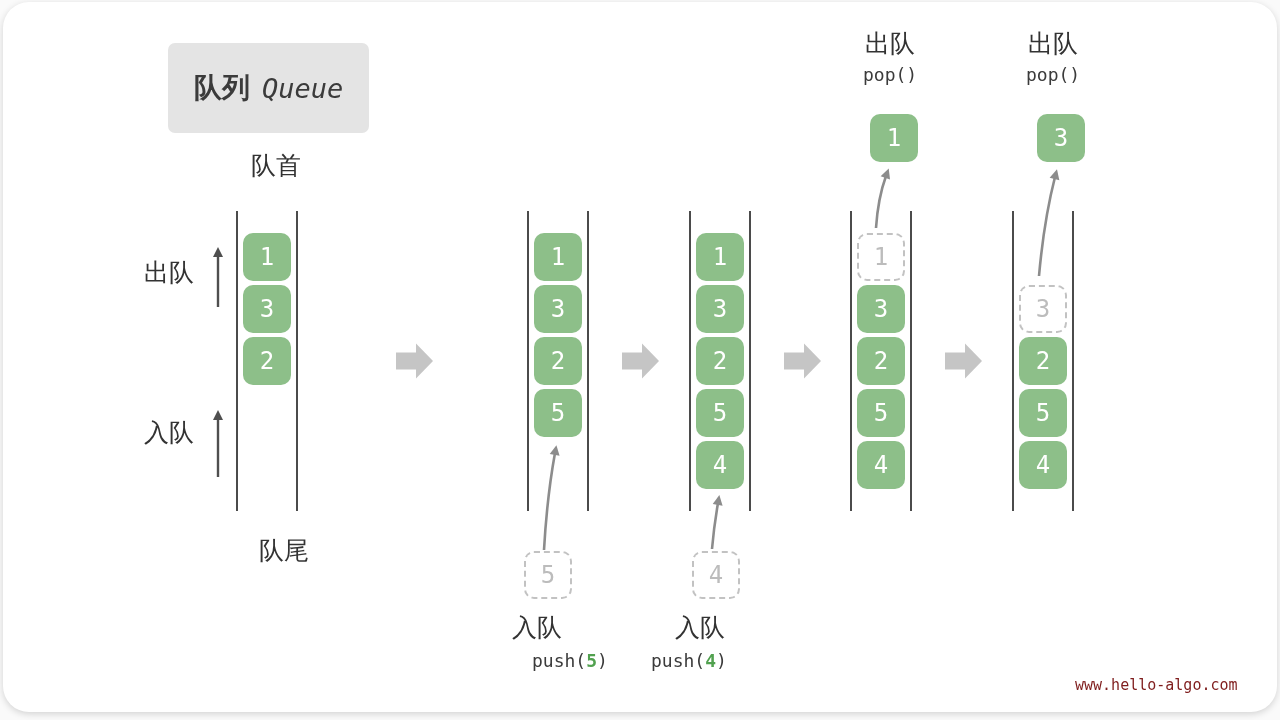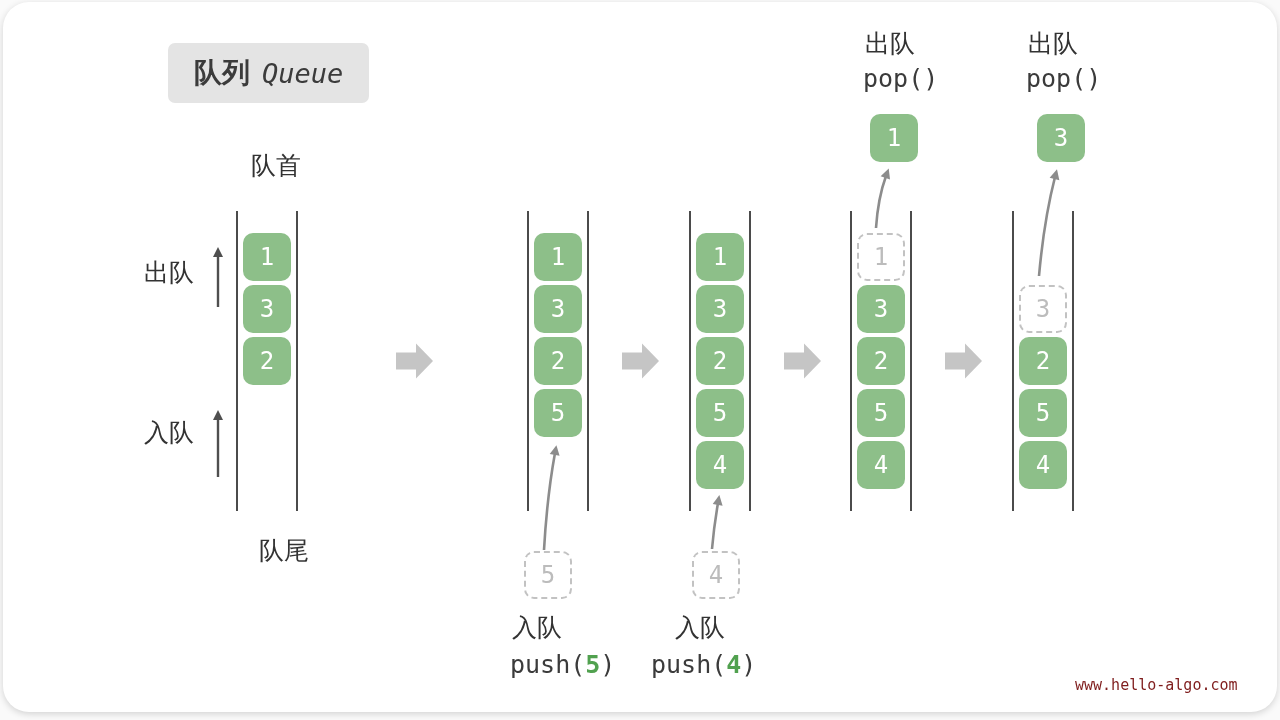--- a/index.html
+++ b/index.html
@@ -9,32 +9,32 @@
     font-family:"DejaVu Sans", sans-serif;
   }
   .card{
     position:absolute;left:3px;top:2px;width:1274px;height:710px;
     background:#ffffff;border-radius:26px;
     box-shadow:0 2px 7px rgba(0,0,0,0.16);
   }
   .stage{position:absolute;left:0;top:0;width:1280px;height:720px;}
   .title-box{
     position:absolute;left:168px;top:43px;height:60px;
-    display:flex;align-items:center;gap:12px;padding:0 26px;
+    display:flex;align-items:center;gap:12px;padding:15px 26px;
     background:var(--title_bg,#e4e4e4);border-radius:7px;
   }
   .title-zh{font-weight:bold;font-size:28px;color:var(--text_dark,#3b3b3b);}
   .title-en{font-family:"DejaVu Sans Mono",monospace;font-size:27px;color:var(--text_dark,#3b3b3b);font-style:italic;}
   .cjk-label{
     position:absolute;font-weight:normal;font-size:25px;color:#333;
     line-height:1.15;white-space:nowrap;
   }
   .code-label{
     position:absolute;font-family:"DejaVu Sans Mono",monospace;
-    font-size:25px;color:#3b3b3b;line-height:1.15;white-space:nowrap;
+    font-size:18px;color:#3b3b3b;line-height:1.15;white-space:nowrap;
   }
   .code-label .gnum{color:var(--green_text,#51a14f);font-weight:bold;}
   .vline{position:absolute;top:211px;height:300px;width:1.6px;background:#4b4b4b;}
   .qbox{
     position:absolute;width:48px;height:48px;border-radius:10px;
     background:var(--green,#8dbf89);color:#fff;
     font-family:"DejaVu Sans Mono",monospace;font-size:24px;
     display:flex;align-items:center;justify-content:center;
     box-sizing:border-box;
   }
@@ -95,21 +95,21 @@
   <div class="qbox" style="left:243px;top:337px">2</div>
 
   <div class="vline" style="left:527px"></div>
   <div class="vline" style="left:587px"></div>
   <div class="qbox" style="left:534px;top:233px">1</div>
   <div class="qbox" style="left:534px;top:285px">3</div>
   <div class="qbox" style="left:534px;top:337px">2</div>
   <div class="qbox" style="left:534px;top:389px">5</div>
   <div class="qbox ghost" style="left:524px;top:551px">5</div>
   <div class="cjk-label" style="left:512px;top:614px">入队</div>
-  <div class="code-label" style="left:510px;top:651px"><span>push(</span><span class="gnum">5</span><span>)</span></div>
+  <div class="code-label" style="left:532px;top:651px"><span>push(</span><span class="gnum">5</span><span>)</span></div>
 
   <div class="vline" style="left:689px"></div>
   <div class="vline" style="left:749px"></div>
   <div class="qbox" style="left:696px;top:233px">1</div>
   <div class="qbox" style="left:696px;top:285px">3</div>
   <div class="qbox" style="left:696px;top:337px">2</div>
   <div class="qbox" style="left:696px;top:389px">5</div>
   <div class="qbox" style="left:696px;top:441px">4</div>
   <div class="qbox ghost" style="left:692px;top:551px">4</div>
   <div class="cjk-label" style="left:675px;top:614px">入队</div>

